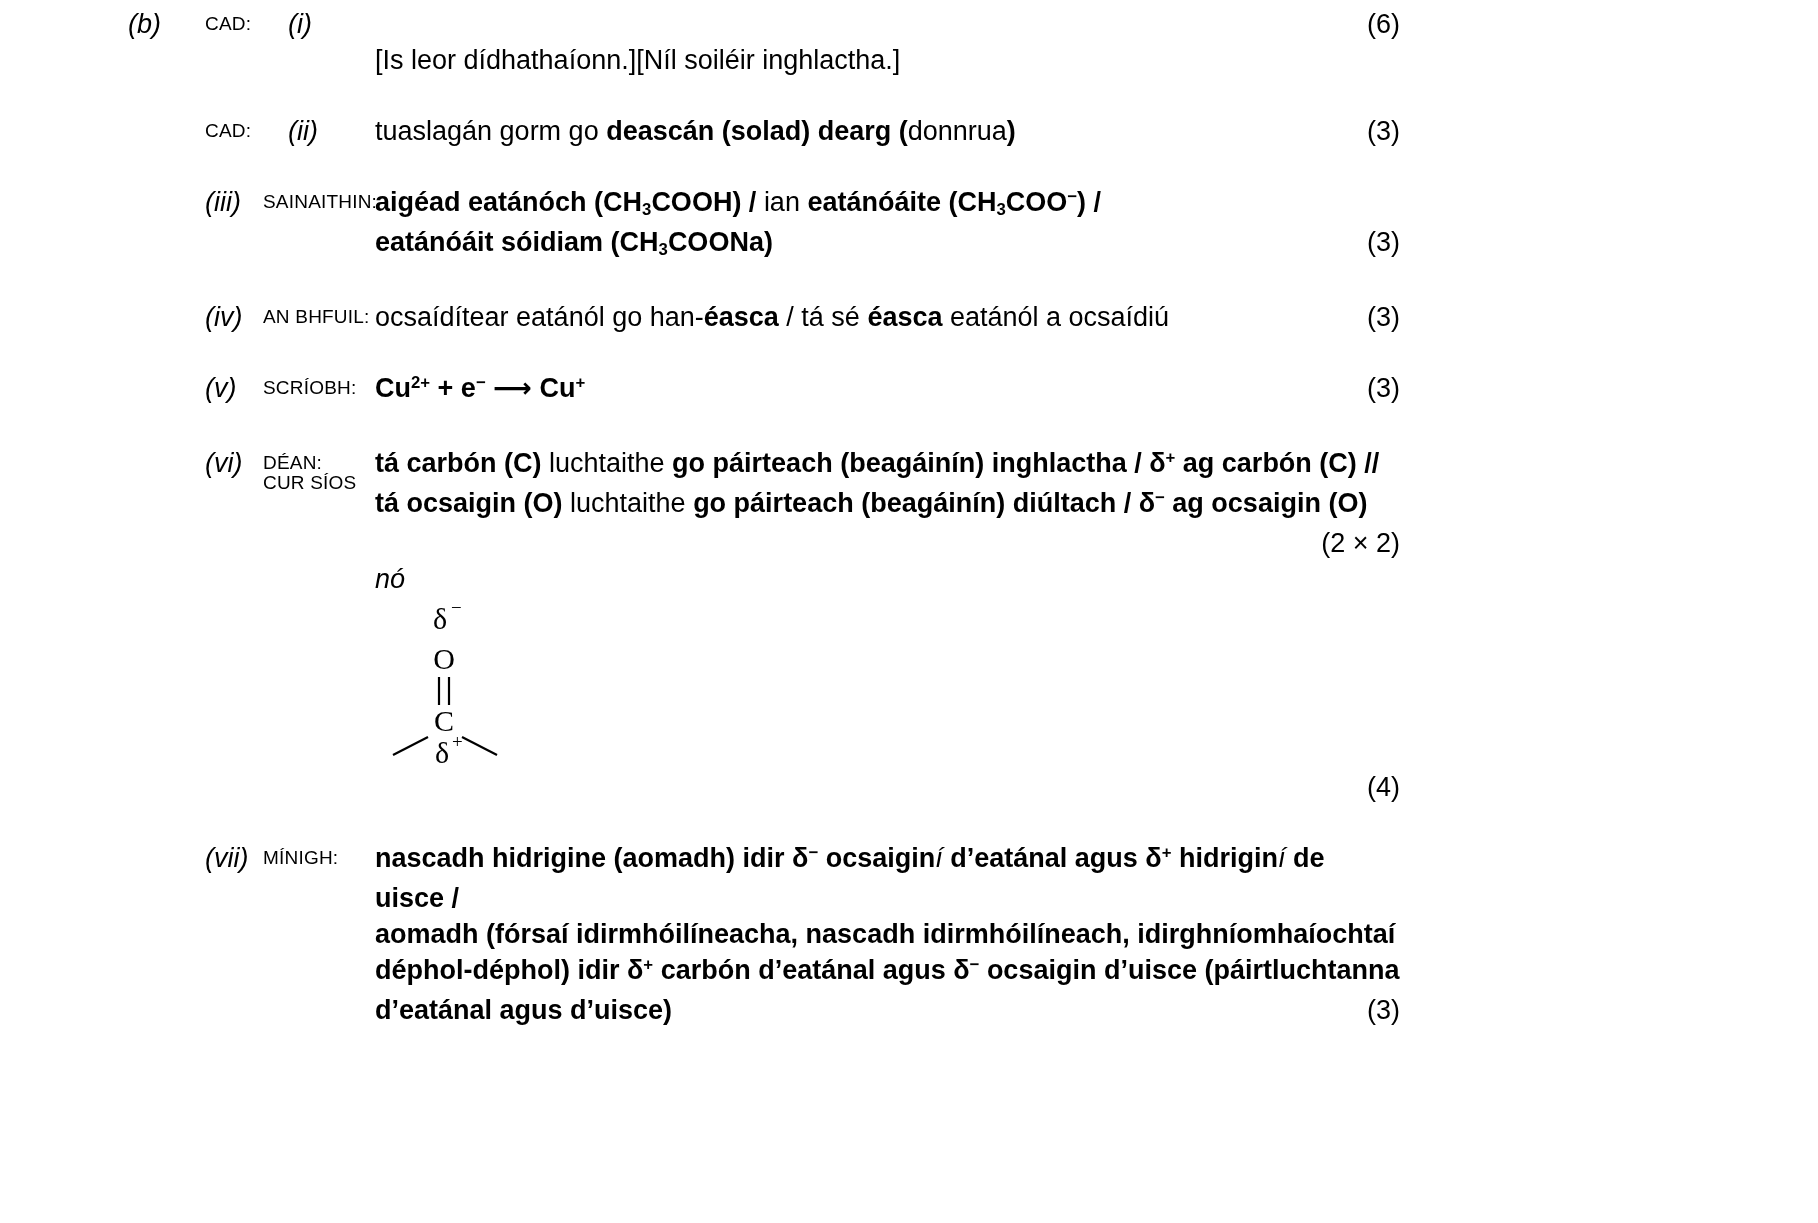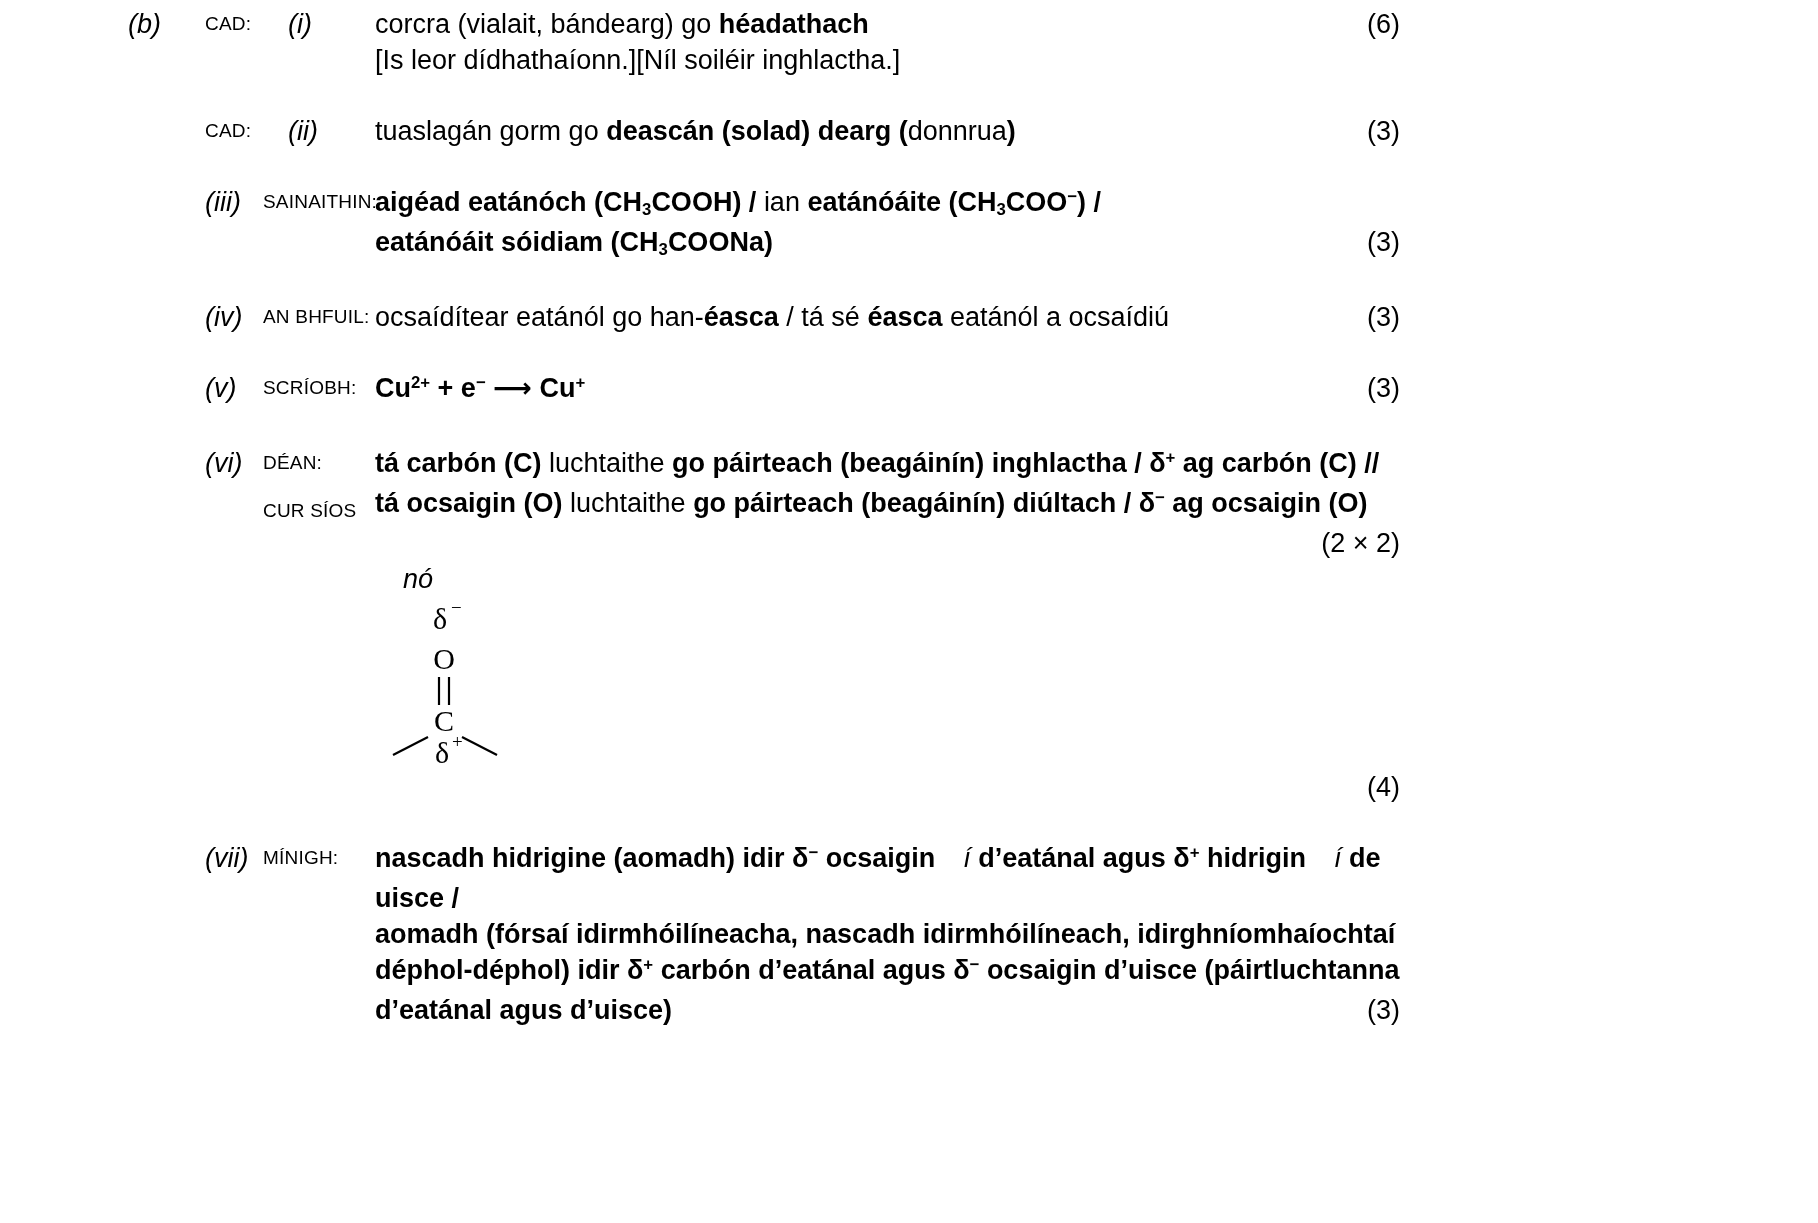--- a/index.html
+++ b/index.html
@@ -25,44 +25,43 @@
     position: relative;
     line-height: 36px;
     min-height: 36px;
     white-space: nowrap;
   }
   .tok { position: absolute; top: 0; line-height: 36px; }
   .part { left: 128px; font-style: italic; }
   .posA { left: 205px; }
   .posB { left: 288px; }
   .posC { left: 263px; text-align: right; }
-  .top2 { top: 48px; }
+  .top2 { top: 20px; }
   .lbl { font-size: 19px; letter-spacing: 0.2px; }
   .num { font-style: italic; }
   .marks { position: absolute; right: 0; top: 0; font-weight: 400; font-style: normal; }
   .sg-b { font-weight: 700; }
-  .sg-i { font-style: italic; margin-left: 28px; }
+  .sg-i { font-style: italic; }
   .sg-sup { font-size: 62%; position: relative; top: -0.55em; }
   .sg-sub { font-size: 62%; position: relative; top: 0.25em; }
   .structure { margin-left: 15px; height: 172px; }
   .atom { font-family: "Liberation Serif", "DejaVu Serif", serif; font-size: 30px; fill: #000; }
   .sign { font-family: "Liberation Serif", "DejaVu Serif", serif; font-size: 19px; fill: #000; }
   .bond { stroke: #000; stroke-width: 2.2; }
 </style>
 </head>
 <body>
 
 <div class="page">
 
   <div class="row">
     <span class="tok part">(b)</span>
     <span class="tok posA lbl">CAD:</span>
     <span class="tok posB num">(i)</span>
     <div class="line">
-      <span><span>corcra (vialait, bándearg) go </span><span class="sg-b">héadathach</span></span>
       <span class="marks">(6)</span>
     </div>
     <div class="line">
       <span><span>[Is leor dídhathaíonn.][Níl soiléir inghlactha.]</span></span>
     </div>
   </div>
 
   <div class="row">
     <span class="tok posA lbl">CAD:</span>
     <span class="tok posB num">(ii)</span>

